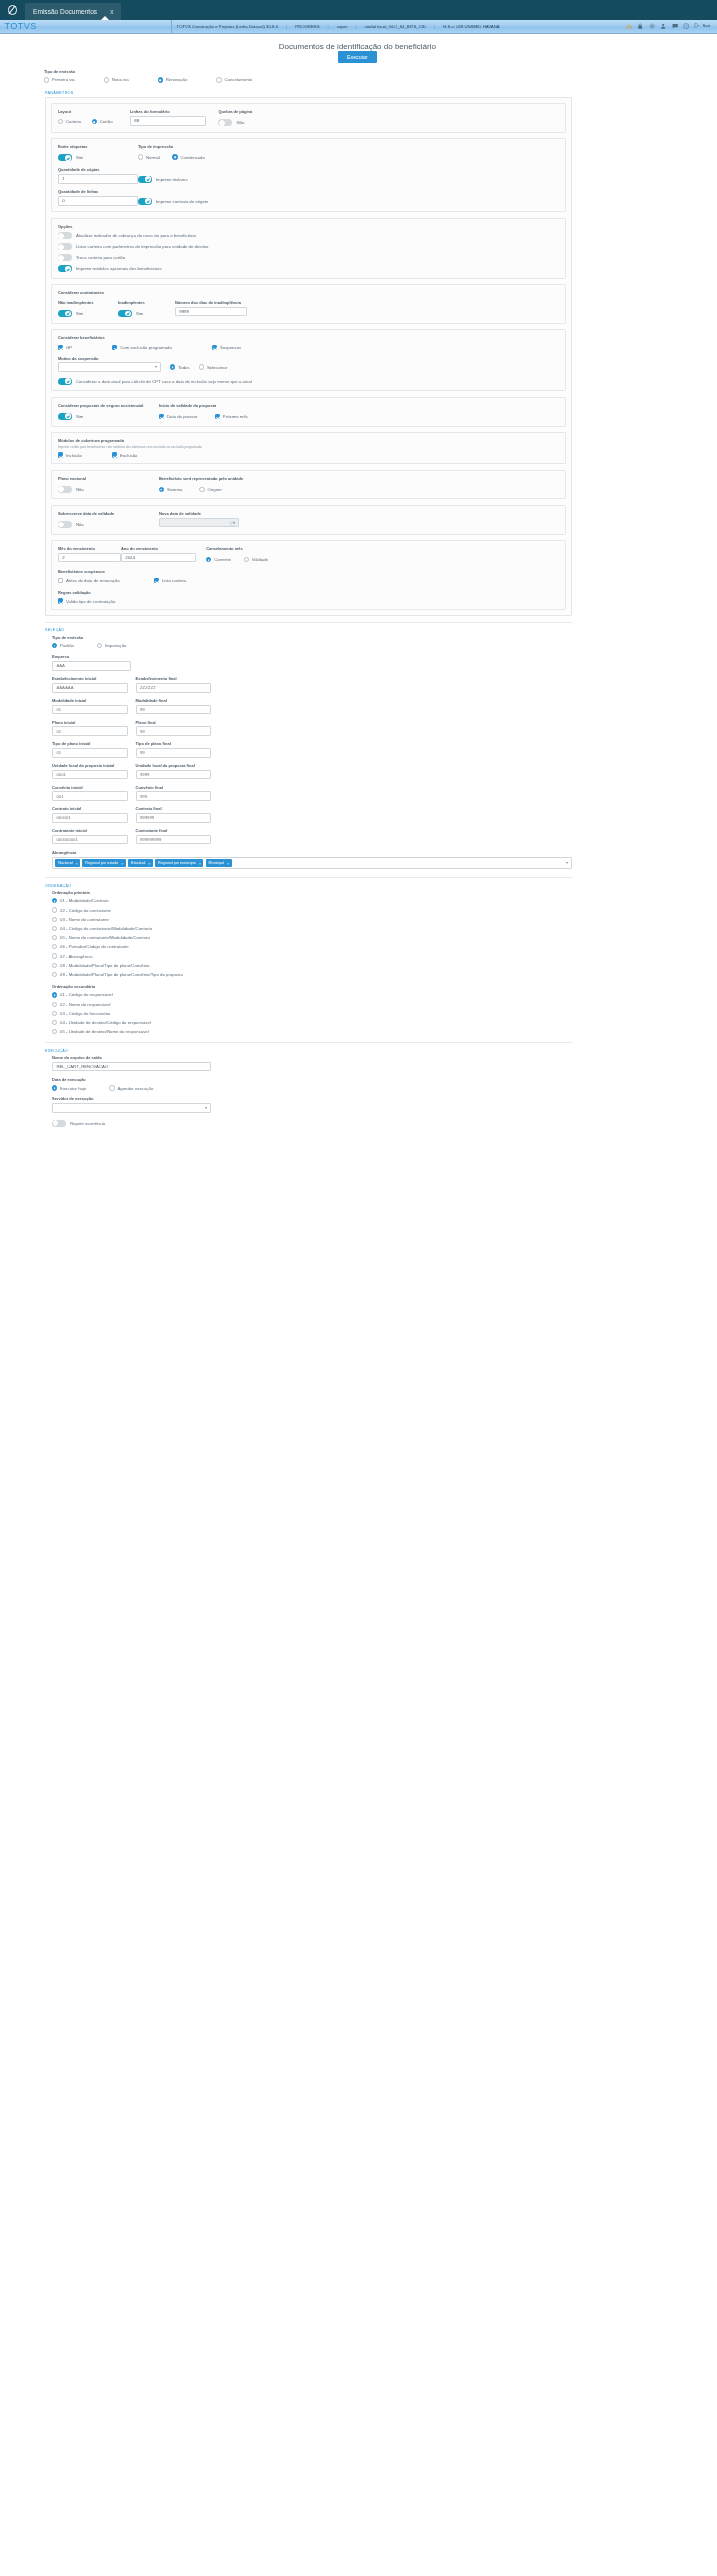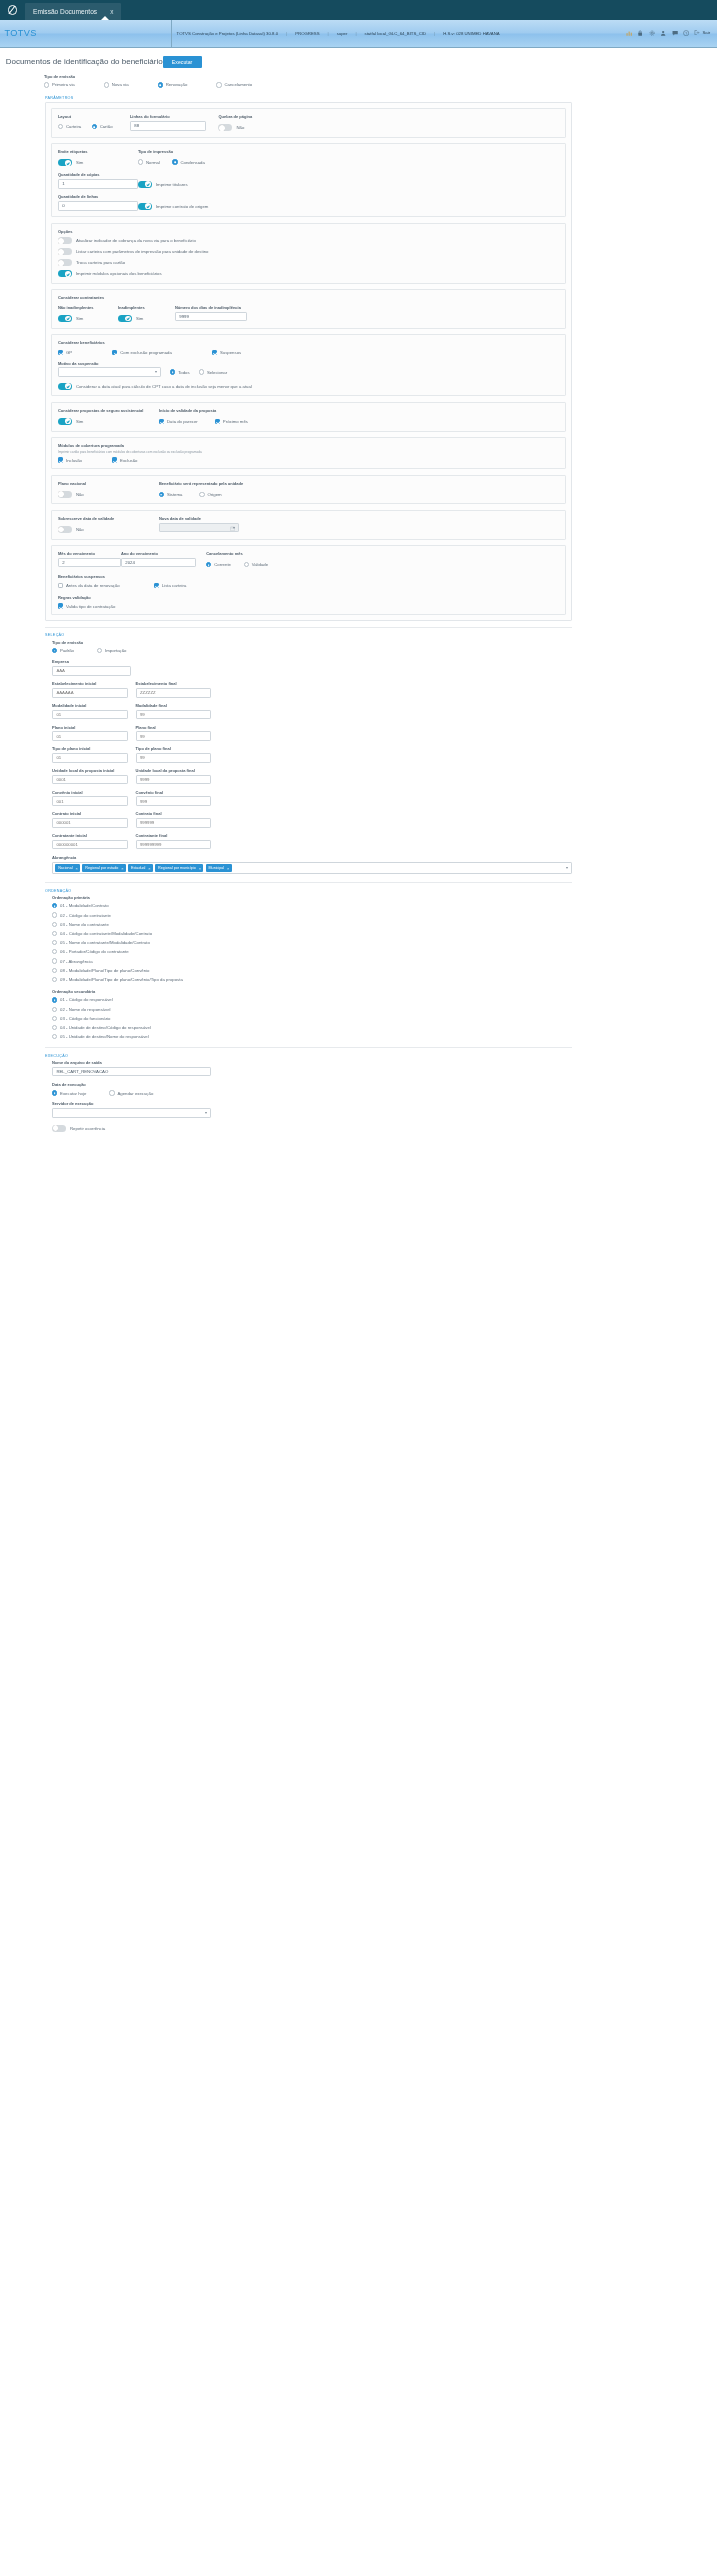--- a/index.html
+++ b/index.html
@@ -56,21 +56,21 @@
     left: 101px; bottom: -0.6px;
     width: 0; height: 0;
     border-left: 4.6px solid transparent;
     border-right: 4.6px solid transparent;
     border-bottom: 4px solid #ffffff;
     z-index: 5;
   }
 
   
   .totvs-header {
-    height: 28px;
+    height: 14px;
     background: linear-gradient(to bottom, #bcdcf5 0%, #9fcbef 48%, #8dc1ec 52%, #a9d3f2 100%);
     border-bottom: 0.6px solid #7fa9c4;
     display: flex;
     align-items: center;
     gap: 20px;
   }
   .totvs-brand {
     width: 151px;
     padding-left: 4.6px;
     color: #2a92d4;
@@ -99,22 +99,23 @@
   .hicon { width: 6.3px; height: 6.3px; opacity: .8; }
   .hicon svg { display: block; }
   .exit-btn {
     display: flex; align-items: center; gap: 1.7px;
     font-size: 4.3px; color: #2c4456;
   }
 
   
   .page-wrap { background: #ffffff; padding: 0 0 11.5px 0; }
   .page-titlebar {
-    display: flex; align-items: center; justify-content: flex-start;
+    display: flex; align-items: center; justify-content: flex-end;
     padding: 8px 8px 5.7px 5.7px;
+    flex-direction: column;
   }
   .page-title { font-size: 8px; color: #4a5a68; font-weight: normal; }
   .btn-primary {
     background: #2a92d4;
     color: #fff;
     border: none;
     border-radius: 1.1px;
     font-size: 5.2px;
     padding: 3.4px 9.2px;
     cursor: pointer;

